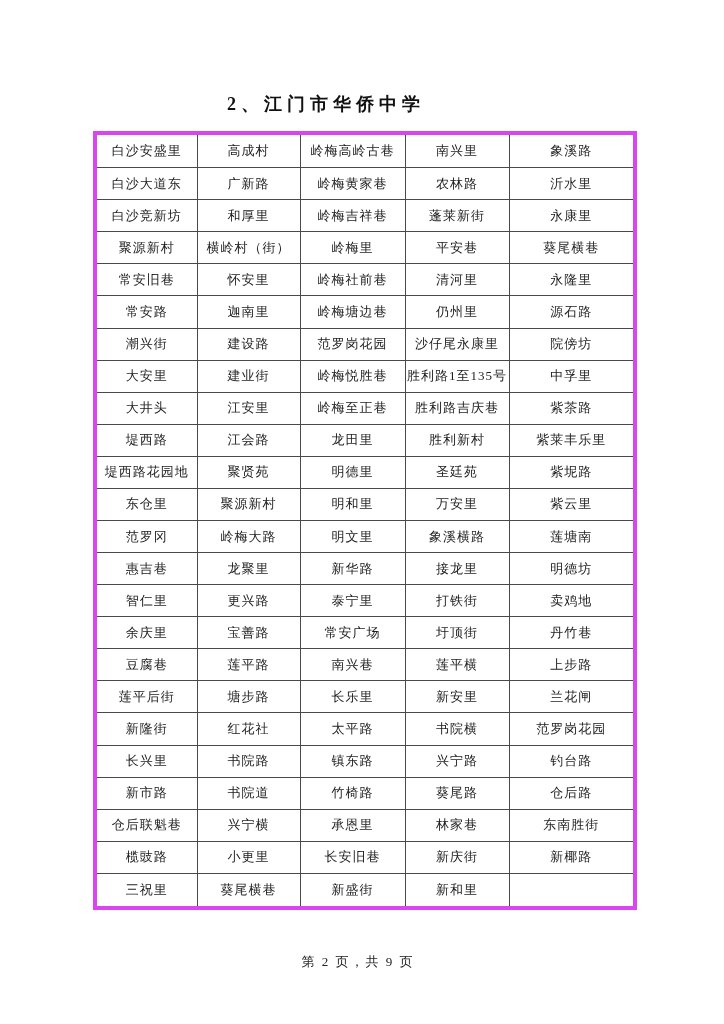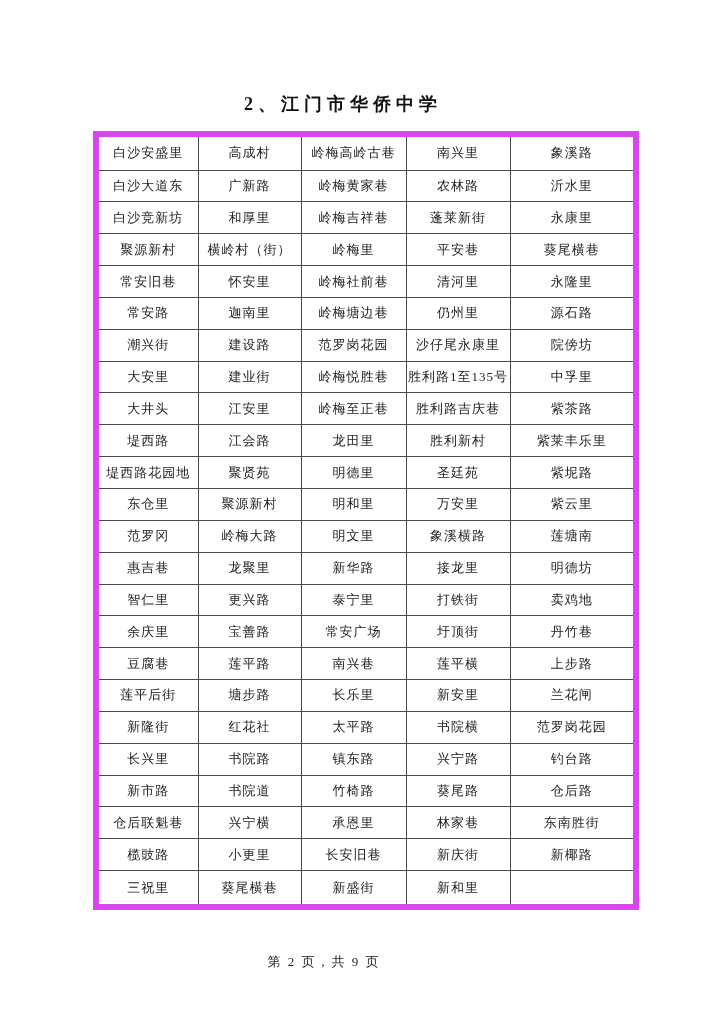--- a/index.html
+++ b/index.html
@@ -12,38 +12,38 @@
     width: 724px;
     height: 1024px;
     background: #ffffff;
     font-family: "Liberation Serif", "DejaVu Serif", serif;
     color: #1a1a1a;
     overflow: hidden;
   }
   .doc-title {
     position: absolute;
     top: 92px;
-    left: 17px;
+    left: 0;
     width: 652px;
     text-align: center;
     font-size: 18px;
     font-weight: bold;
     letter-spacing: 5px;
     color: #111111;
     white-space: nowrap;
   }
   table.street-table {
     position: absolute;
     top: 131px;
     left: 93px;
     width: 540px;
     height: 779px;
     border-collapse: collapse;
     table-layout: fixed;
-    border: 6px solid #d946ef;
+    border: 4px solid #d946ef;
   }
   table.street-table td {
     border: 1px solid #4a4a4a;
     text-align: center;
     vertical-align: middle;
     font-size: 13px;
     color: #1c1c1c;
     padding: 0 1px;
     overflow: hidden;
     white-space: nowrap;
@@ -51,20 +51,21 @@
   }
   .page-footer {
     position: absolute;
     top: 953px;
     left: 0;
     width: 648px;
     text-align: center;
     font-size: 13px;
     letter-spacing: 2px;
     color: #222222;
+    padding-left: 34px;
   }
 </style>
 </head>
 <body>
 
 <div class="page">
 
   <div class="doc-title">2、江门市华侨中学</div>
 
   <table class="street-table">

